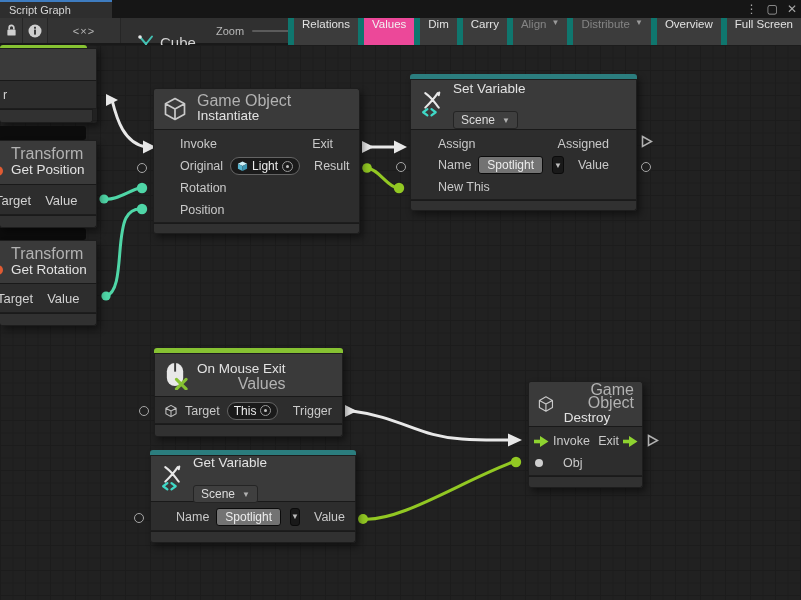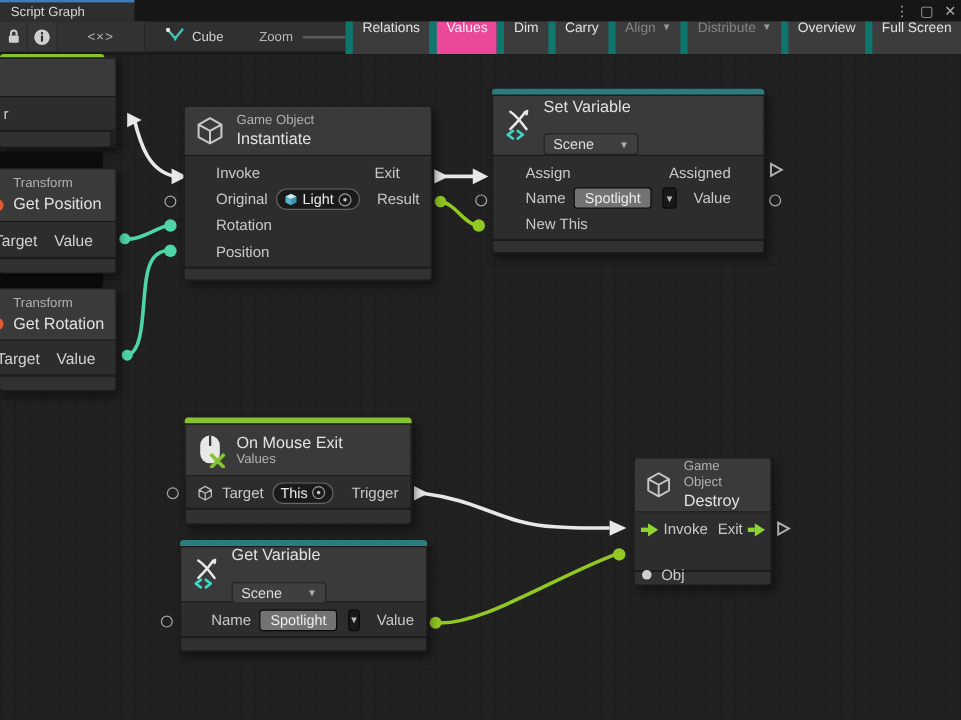--- a/index.html
+++ b/index.html
@@ -12,21 +12,21 @@
        border-top:2px solid #3e7cc0;color:#d6d6d6;font-size:11px;line-height:16px;padding-left:9px;}
   .winicons{position:absolute;right:4px;top:0;height:18px;display:flex;gap:9px;align-items:center;color:#a8a8a8;font-size:12px;}
   .winicons span{cursor:default;}
 
   
   .toolbar{position:absolute;left:0;top:18px;width:801px;height:27px;background:#303030;border-bottom:2px solid #191919;}
   .tb-left{position:absolute;left:0;top:0;height:25px;display:flex;align-items:stretch;}
   .tb-cell{display:flex;align-items:center;justify-content:center;background:#363636;border-right:1px solid #262626;}
   .tb-cell.w22{width:23px;} .tb-cell.w25{width:25px;} .tb-cell.wide{width:73px;background:#333333;}
   .code-glyph{color:#b8b8b8;font-size:11px;letter-spacing:1px;}
-  .graphname{position:absolute;left:138px;top:0;height:25px;display:flex;align-items:center;gap:6px;color:#d2d2d2;font-size:11px;}
+  .graphname{position:absolute;left:138px;top:12px;height:25px;display:flex;align-items:center;gap:6px;color:#d2d2d2;font-size:15px;}
   .zoomgrp{position:absolute;left:216px;top:0;height:25px;display:flex;align-items:center;gap:8px;color:#b8b8b8;font-size:11px;}
   .slider{position:relative;width:92px;height:2px;background:#5b5b5b;border-radius:1px;}
   .knob{position:absolute;right:-4px;top:-4px;width:10px;height:10px;border-radius:50%;background:#9d9d9d;}
   .tb-right{position:absolute;right:0;top:0;height:25px;display:flex;}
   .tb-btn{height:27px;display:flex;padding:0 8px;background:#3c3c3c;
           border-left:6px solid #0f766e;color:#e2e2e2;font-size:11.5px;white-space:nowrap;cursor:default;}
   .tb-btn.active{background:#ec4899;color:#f2f2f2;}
   .tb-btn.disabled{color:#848484;}
   .tb-btn .caret{font-size:8px;margin-left:5px;color:#9a9a9a;}
 
@@ -40,38 +40,38 @@
     background-size:12.5px 12.5px,12.5px 12.5px,125px 125px,125px 125px;}
   .wires{position:absolute;left:0;top:0;z-index:1;}
 
   
   .node{position:absolute;z-index:2;box-shadow:3px 4px 7px rgba(0,0,0,.45);border-radius:3px;}
   .strip{height:5px;border-radius:3px 3px 0 0;}
   .nhead{background:#3a3a3a;border:1px solid #1d1d1d;border-bottom:1px solid #191919;
          display:flex;align-items:center;padding:0 8px;gap:9px;}
   .nbody{background:#2d2d2d;border:1px solid #1d1d1d;border-top:none;}
   .nfoot{background:#313131;border:1px solid #1d1d1d;border-top:1px solid #1a1a1a;border-radius:0 0 3px 3px;}
-  .cat{font-size:11px;color:#b2b2b2;line-height:13px;}
+  .cat{font-size:16px;color:#b2b2b2;line-height:13px;text-align:right;}
   .ttl{font-size:13.5px;color:#e2e2e2;line-height:17px;}
   .row{display:flex;align-items:center;font-size:12.5px;color:#c9c9c9;}
   .plabel{white-space:nowrap;}
   .spacer{flex:1;}
   .blackstrip{position:absolute;background:#0c0c0c;z-index:2;border-radius:0 3px 3px 0;}
 
   
   .objfield{display:inline-flex;align-items:center;gap:4px;background:#1a1a1a;border:1px solid #646464;
             border-radius:9px;padding:0 6px;height:18px;color:#ececec;font-size:12px;}
   .picker{display:inline-flex;width:11px;height:11px;border:1px solid #9a9a9a;border-radius:50%;
           align-items:center;justify-content:center;}
   .picker i{width:3px;height:3px;border-radius:50%;background:#c2c2c2;}
   .dd-dark{display:inline-flex;align-items:center;background:#737373;border:1px solid #0b0b0b;
            border-radius:3px;padding:0 8px;height:18px;color:#ececec;font-size:12px;}
   .dd-caretbox{display:inline-flex;align-items:center;justify-content:center;width:17px;height:18px;
            background:#191919;border:1px solid #0b0b0b;border-radius:3px;margin-left:2px;color:#bbb;font-size:8px;}
-  .dd-gray{display:inline-flex;align-items:center;gap:21px;background:#3f3f3f;border:1px solid #242424;
+  .dd-gray{display:inline-flex;align-items:center;gap:7px;background:#3f3f3f;border:1px solid #242424;
            border-radius:3px;padding:0 7px;height:18px;color:#dcdcdc;font-size:12px;margin-top:14px;justify-content:space-between;}
   .dd-gray .caret{font-size:8px;color:#b0b0b0;}
 
   
   .port{position:absolute;z-index:3;}
   .pc{width:10px;height:10px;border:1.6px solid #a6a6a6;border-radius:50%;background:transparent;}
   .pdot-gray{width:8px;height:8px;border-radius:50%;background:#cfcfcf;}
 </style>
 </head>
 <body>
@@ -401,21 +401,21 @@
               <polygon points="6,0 14.5,5.5 6,11" fill="#8ed330"></polygon>
           </svg>
           <span class="plabel">Invoke</span>
           <span class="spacer"></span>
           <span class="plabel">Exit</span>
           <svg width="15" height="11" viewBox="0 0 15 11">
             <rect x="0" y="3.7" width="6" height="3.6" fill="#8ed330"></rect>
               <polygon points="6,0 14.5,5.5 6,11" fill="#8ed330"></polygon>
           </svg>
         </div>
-        <div class="row" style="height:22px;padding:0 4px 0 6px;gap:8px;margin-top:16px;">
+        <div class="row" style="height:22px;padding:0 4px 0 6px;gap:20px;">
           <span class="pdot-gray"></span>
           <span class="plabel">Obj</span>
         </div>
       </div>
       <div class="nfoot" style="height:12px;"></div>
     </div>
     <svg class="port" style="left:647px;top:389px;" width="12" height="13">
       <polygon points="1.5,1.5 10.5,6.5 1.5,11.5" fill="none" stroke="#b0b0b0" stroke-width="1.6"></polygon>
     </svg>
 

